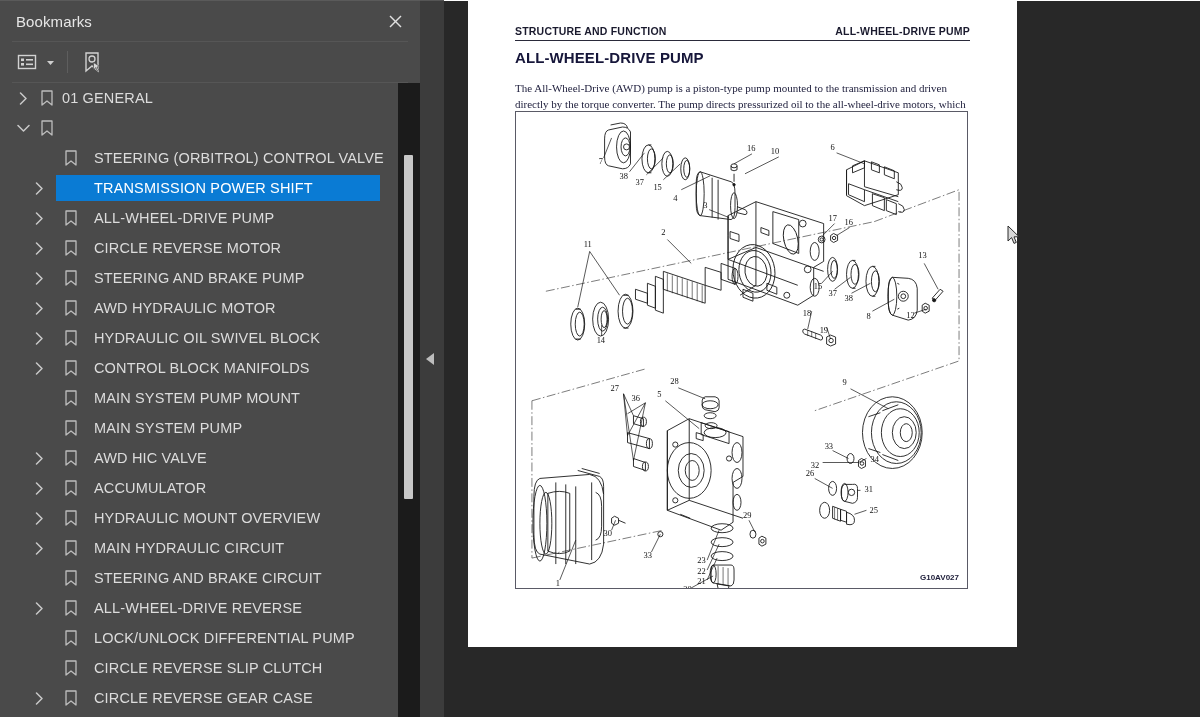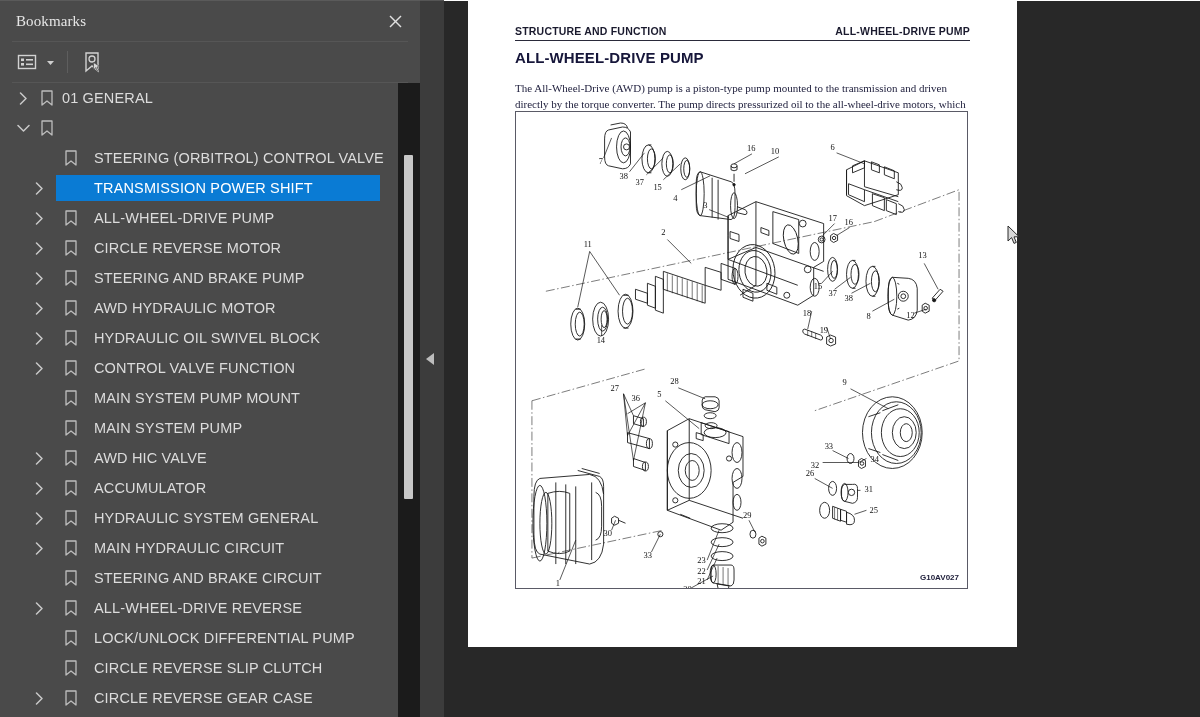--- a/index.html
+++ b/index.html
@@ -17,21 +17,20 @@
     background: #4a4a4a;
     position: relative;
     display: flex; flex-direction: column;
     border-top: 1px solid #5a5a5a;
   }
   #sb-header {
     height: 40px; flex: 0 0 40px;
     display: flex; align-items: center;
     padding: 0 14px 0 16px;
     position: relative;
-    font-family: Liberation Serif, serif;
   }
   #sb-title { color: #e6e6e6; font-size: 15px; letter-spacing: .1px; }
   #sb-close {
     position: absolute; right: 12px; top: 50%; transform: translateY(-50%);
     width: 26px; height: 26px; display: flex; align-items: center; justify-content: center;
     color: #e0e0e0; font-size: 17px; line-height: 1; cursor: pointer;
   }
   #sb-header-rule { height: 1px; background: #565656; margin: 0 12px; }
 
   #sb-toolbar {
@@ -305,21 +304,21 @@
             <span class="chev">
               <svg width="9" height="13" viewBox="0 0 9 13">
                 <path d="M1.5 1 L7 6.5 L1.5 12" fill="none" stroke="#c9c9c9" stroke-width="1.5" stroke-linecap="round" stroke-linejoin="round"></path>
               </svg>
             </span>
             <span class="bmk">
               <svg width="12" height="16" viewBox="0 0 12 16">
                 <path d="M1 1 H11 V15 L6 11 L1 15 Z" fill="none" stroke="#bdbdbd" stroke-width="1.3" stroke-linejoin="round"></path>
               </svg>
             </span>
-            <span class="lbl">CONTROL VALVE FUNCTION</span>
+            <span class="lbl">CONTROL BLOCK MANIFOLDS</span>
           </div>
           <div class="row lvl2">
             <span class="chev"></span>
             <span class="bmk">
               <svg width="12" height="16" viewBox="0 0 12 16">
                 <path d="M1 1 H11 V15 L6 11 L1 15 Z" fill="none" stroke="#bdbdbd" stroke-width="1.3" stroke-linejoin="round"></path>
               </svg>
             </span>
             <span class="lbl">MAIN SYSTEM PUMP MOUNT</span>
           </div>
@@ -362,21 +361,21 @@
             <span class="chev">
               <svg width="9" height="13" viewBox="0 0 9 13">
                 <path d="M1.5 1 L7 6.5 L1.5 12" fill="none" stroke="#c9c9c9" stroke-width="1.5" stroke-linecap="round" stroke-linejoin="round"></path>
               </svg>
             </span>
             <span class="bmk">
               <svg width="12" height="16" viewBox="0 0 12 16">
                 <path d="M1 1 H11 V15 L6 11 L1 15 Z" fill="none" stroke="#bdbdbd" stroke-width="1.3" stroke-linejoin="round"></path>
               </svg>
             </span>
-            <span class="lbl">HYDRAULIC SYSTEM GENERAL</span>
+            <span class="lbl">HYDRAULIC MOUNT OVERVIEW</span>
           </div>
           <div class="row lvl2">
             <span class="chev">
               <svg width="9" height="13" viewBox="0 0 9 13">
                 <path d="M1.5 1 L7 6.5 L1.5 12" fill="none" stroke="#c9c9c9" stroke-width="1.5" stroke-linecap="round" stroke-linejoin="round"></path>
               </svg>
             </span>
             <span class="bmk">
               <svg width="12" height="16" viewBox="0 0 12 16">
                 <path d="M1 1 H11 V15 L6 11 L1 15 Z" fill="none" stroke="#bdbdbd" stroke-width="1.3" stroke-linejoin="round"></path>

